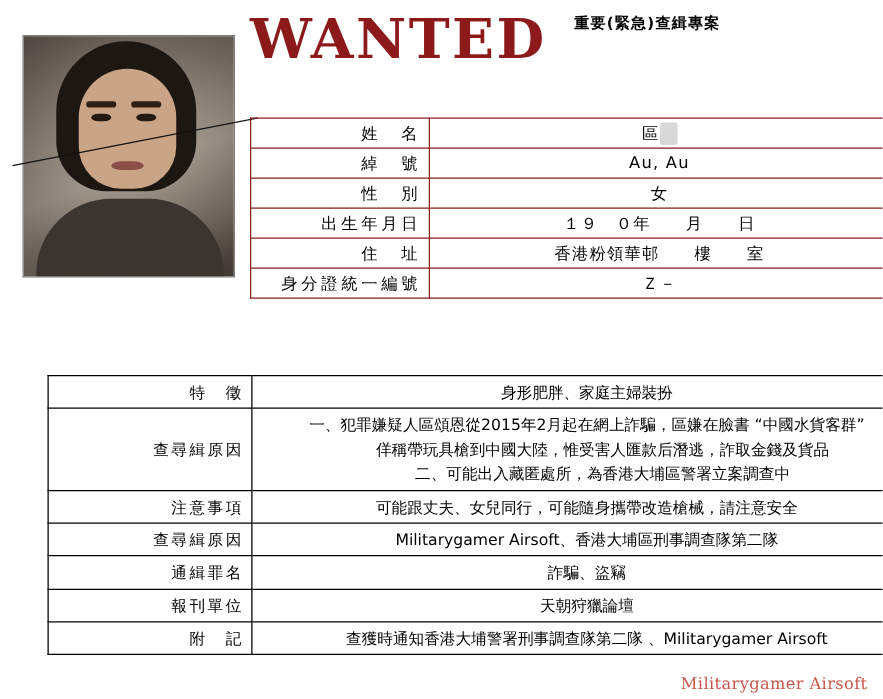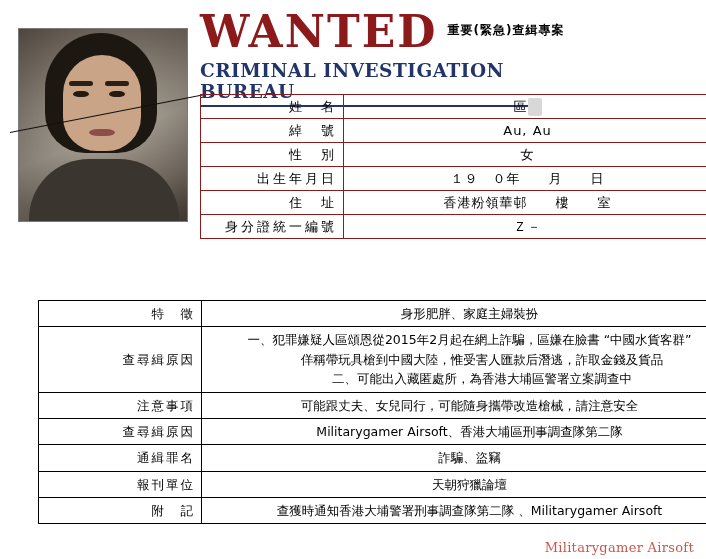--- a/index.html
+++ b/index.html
@@ -97,22 +97,22 @@
   }
 
   .wanted-block {
     position: absolute;
     left: 200px;
     top: 10px;
     right: 8px;
   }
   .wanted-line {
     display: flex;
-    align-items: center;
-    gap: 10px;
+    align-items: flex-start;
+    gap: 22px;
   }
   .wanted-word {
     font-family: "DejaVu Serif", "Liberation Serif", serif;
     font-weight: bold;
     font-size: 44px;
     letter-spacing: 2px;
     color: #8c1a1a;
     line-height: 1.0;
   }
   .wanted-cjk {
@@ -227,21 +227,20 @@
     <div class="mouth"></div>
     <div class="body"></div>
   </div>
   <div class="strike"></div>
 
   <div class="wanted-block">
     <div class="wanted-line">
       <span class="wanted-word">WANTED</span>
       <span class="wanted-cjk">重要(緊急)查緝專案</span>
     </div>
-    <div class="cib">CRIMINAL INVESTIGATION BUREAU</div>
   </div>
 
   <table class="id-table">
     <tbody>
         <tr>
       <td class="lbl">姓　名</td>
       <td class="val">
         <span>區</span><span class="blur">恩</span>
       </td>
     </tr>

